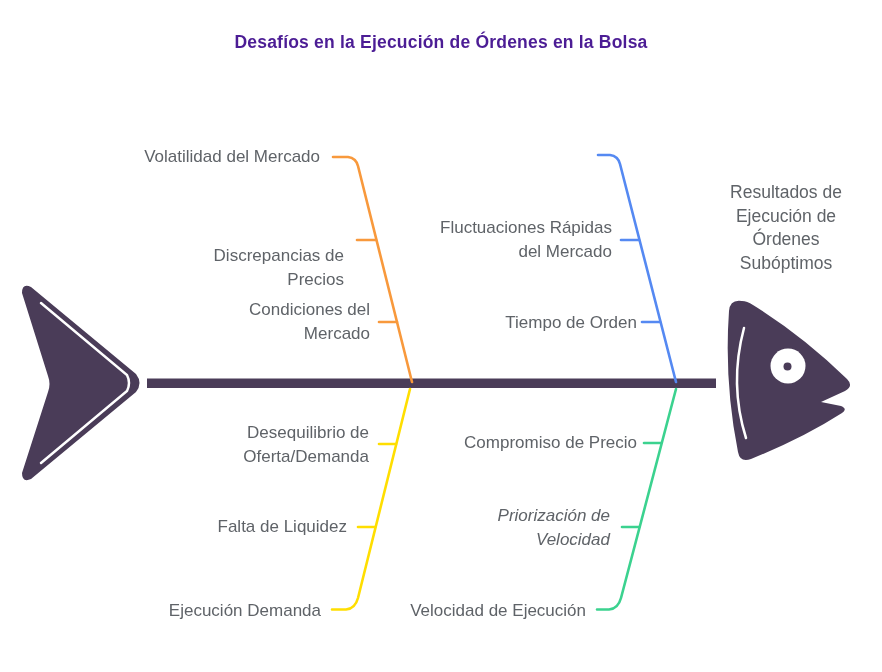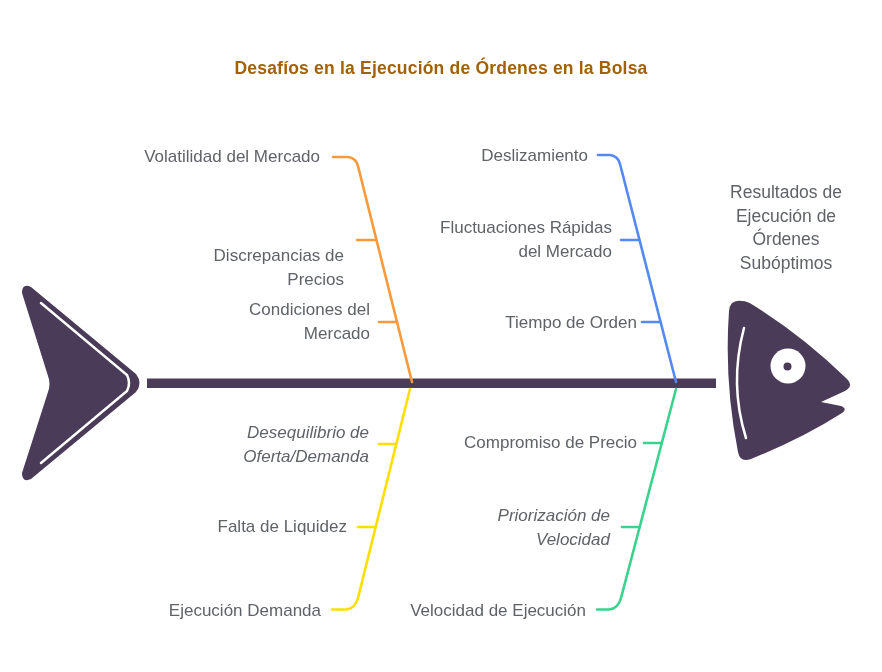--- a/index.html
+++ b/index.html
@@ -1,22 +1,22 @@
 <!DOCTYPE html>
 <html><head>
 <meta charset="utf-8">
 <style>
   html,body { margin:0; padding:0; background:#ffffff; }
   .canvas {
     position:relative; width:882px; height:672px; background:#ffffff;
     font-family:"Liberation Sans", sans-serif; overflow:hidden;
   }
   .title {
-    position:absolute; left:0; top:58px; width:882px;
-    text-align:center; font-size:17.5px; font-weight:700; color:#a16207;
+    position:absolute; left:0; top:32px; width:882px;
+    text-align:center; font-size:17.5px; font-weight:700; color:#4c1d95;
     letter-spacing:0.2px;
   }
   .skeleton { position:absolute; left:0; top:0; }
   .cause {
     position:absolute; font-size:17px; line-height:24px; color:#5f6368;
     text-align:right; white-space:pre-line;
   }
   .effect {
     position:absolute; left:701px; top:181px; width:170px;
     font-size:17.5px; line-height:23.5px; color:#5f6368;
@@ -69,26 +69,25 @@
       <path d="M 622 527 H 639"></path>
     </g>
   </svg>
 
   <div class="cause" style="right:562px; top:145px;">Volatilidad del Mercado</div>
   <div class="cause" style="right:538px; top:216px;margin-top:28px;">Discrepancias de
 Precios</div>
   <div class="cause" style="right:512px; top:298px;">Condiciones del
 Mercado</div>
 
-  <div class="cause" style="right:294px; top:144px;">Deslizamiento</div>
   <div class="cause" style="right:270px; top:216px;">Fluctuaciones Rápidas
 del Mercado</div>
   <div class="cause" style="right:245px; top:311px;">Tiempo de Orden</div>
 
-  <div class="cause" style="right:513px; top:421px;font-style:italic;">Desequilibrio de
+  <div class="cause" style="right:513px; top:421px;">Desequilibrio de
 Oferta/Demanda</div>
   <div class="cause" style="right:535px; top:515px;">Falta de Liquidez</div>
   <div class="cause" style="right:561px; top:599px;">Ejecución Demanda</div>
 
   <div class="cause" style="right:245px; top:431px;">Compromiso de Precio</div>
   <div class="cause" style="right:272px; top:504px;font-style:italic;">Priorización de
 Velocidad</div>
   <div class="cause" style="right:296px; top:599px;">Velocidad de Ejecución</div>
 
   <div class="effect">Resultados de

